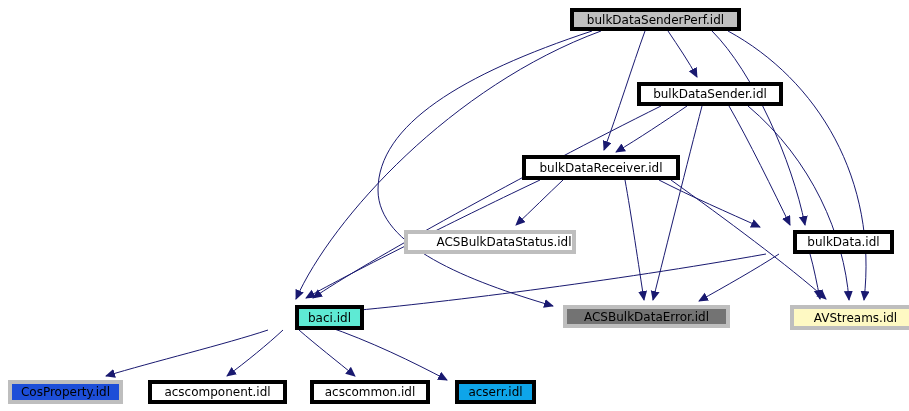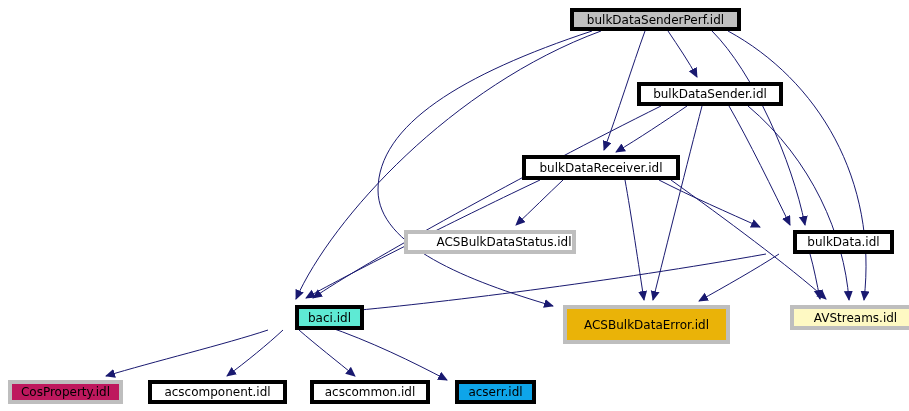--- a/index.html
+++ b/index.html
@@ -58,20 +58,20 @@
         <path d="M326,326 C370,341 413,362 447,380" fill="none" stroke="#191970" stroke-width="1" marker-end="url(#arrowhead)"></path>
       </g>
   </svg>
   <div id="node-layer">
       <div class="node" style="left: 570px; top: 8px; width: 171px; height: 23px; background: rgb(192, 192, 192); border-color: rgb(0, 0, 0);">bulkDataSenderPerf.idl</div>
       <div class="node" style="left: 637px; top: 82px; width: 146px; height: 24px; background: rgb(255, 255, 255); border-color: rgb(0, 0, 0);">bulkDataSender.idl</div>
       <div class="node" style="left: 522px; top: 155px; width: 158px; height: 25px; background: rgb(255, 255, 255); border-color: rgb(0, 0, 0);">bulkDataReceiver.idl</div>
       <div class="node" style="left: 404px; top: 230px; width: 172px; height: 24px; background: rgb(255, 255, 255); border-color: rgb(190, 190, 190); padding-left: 28px;">ACSBulkDataStatus.idl</div>
       <div class="node" style="left: 752px; top: 230px; width: 101px; height: 24px; background: rgb(255, 255, 255); border-color: rgb(0, 0, 0); margin-left: 41px;">bulkData.idl</div>
       <div class="node" style="left: 257px; top: 305px; width: 69px; height: 25px; background: #5eead4; border-color: rgb(0, 0, 0); margin-left: 38px;">baci.idl</div>
-      <div class="node" style="left: 563px; top: 305px; width: 167px; height: 39px; background: #eab308; border-color: rgb(190, 190, 190);">ACSBulkDataError.idl</div>
+      <div class="node" style="left: 563px; top: 305px; width: 167px; height: 23px; background: #737373; border-color: rgb(190, 190, 190);">ACSBulkDataError.idl</div>
       <div class="node" style="left: 790px; top: 305px; width: 131px; height: 25px; background: #fef9c3; border-color: rgb(190, 190, 190);">AVStreams.idl</div>
-      <div class="node" style="left: 8px; top: 380px; width: 115px; height: 24px; background: #be185d; border-color: rgb(190, 190, 190);">CosProperty.idl</div>
+      <div class="node" style="left: 8px; top: 380px; width: 115px; height: 24px; background: #1d4ed8; border-color: rgb(190, 190, 190);">CosProperty.idl</div>
       <div class="node" style="left: 148px; top: 380px; width: 139px; height: 24px; background: rgb(255, 255, 255); border-color: rgb(0, 0, 0);">acscomponent.idl</div>
       <div class="node" style="left: 310px; top: 380px; width: 120px; height: 24px; background: rgb(255, 255, 255); border-color: rgb(0, 0, 0);">acscommon.idl</div>
       <div class="node" style="left: 455px; top: 380px; width: 81px; height: 24px; background: #0ea5e9; border-color: rgb(0, 0, 0);">acserr.idl</div>
     </div>
 </div>
 
 </body></html>

